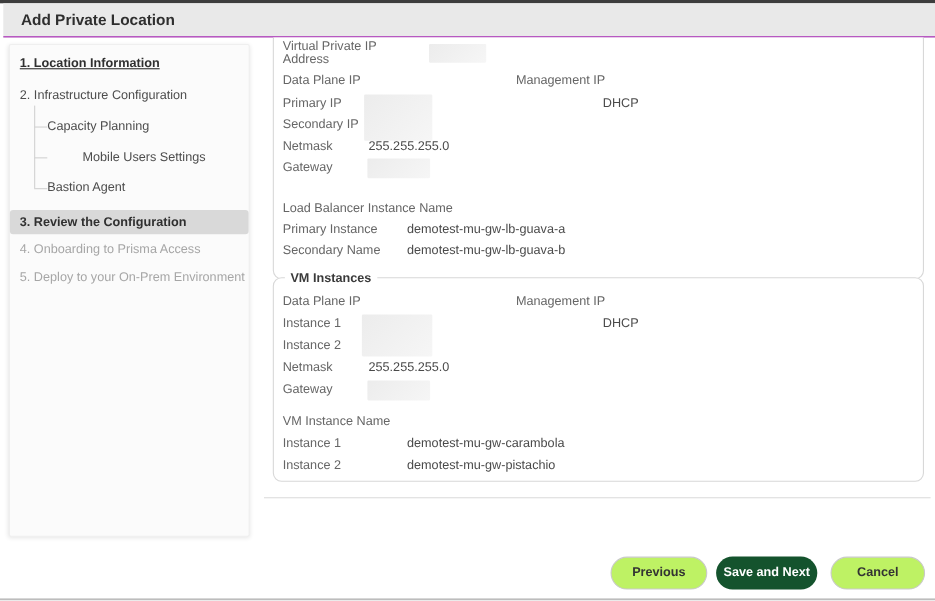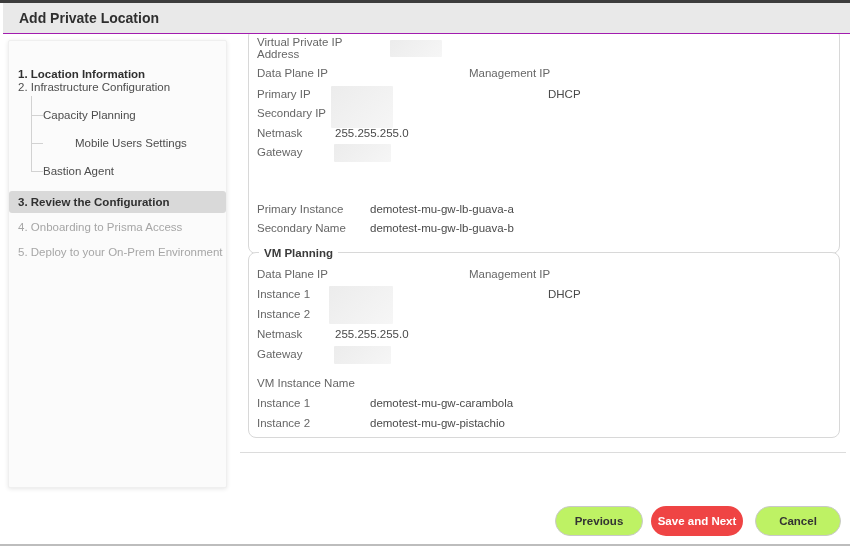--- a/index.html
+++ b/index.html
@@ -85,21 +85,21 @@
 </head>
 <body>
 
 <div class="top-strip"></div>
 
 <div class="titlebar">
   <span class="title">Add Private Location</span>
 </div>
 
 <div class="sidebar">
-  <div class="step bold" style="top:26px;">1. Location Information</div>
+  <div class="step bold" style="top:10px;text-decoration:underline;">1. Location Information</div>
   <div class="step" style="top:39px;">2. Infrastructure Configuration</div>
 
   <div class="tree-vline"></div>
   <div class="tree-tick" style="top:74px;"></div>
   <div class="tree-tick" style="top:102px;"></div>
   <div class="tree-tick" style="top:130px;"></div>
 
   <div class="substep" style="top:67px;">Capacity Planning</div>
   <div class="substep" style="top:95px;margin-left:32px;">Mobile Users Settings</div>
   <div class="substep" style="top:123px;">Bastion Agent</div>
@@ -134,34 +134,35 @@
     <div class="row" style="top:95px;">
       <span class="lbl w70">Netmask</span>
       <span class="val">255.255.255.0</span>
     </div>
 
     <div class="row" style="top:114px;">
       <span class="lbl w70">Gateway</span>
     </div>
     <div class="redacted" style="left:85px; top:115px; width:57px; height:18px;"></div>
 
+    <div class="heading" style="top:152px;">Load Balancer Instance Name</div>
 
     <div class="row" style="top:171px;">
       <span class="lbl w105">Primary Instance</span>
       <span class="val">demotest-mu-gw-lb-guava-a</span>
     </div>
 
     <div class="row" style="top:190px;">
       <span class="lbl w105">Secondary Name</span>
       <span class="val">demotest-mu-gw-lb-guava-b</span>
     </div>
   </div>
 
   <div class="card card2">
-    <div class="legend">VM Planning</div>
+    <div class="legend">VM Instances</div>
 
     <div class="heading" style="top:12px;">Data Plane IP</div>
     <div class="right-col-heading" style="top:12px;">Management IP</div>
 
     <div class="row" style="top:32px;">
       <span class="lbl w70">Instance 1</span>
     </div>
     <div class="right-col-value" style="top:32px;">DHCP</div>
 
     <div class="row" style="top:52px;">
@@ -189,16 +190,16 @@
     <div class="row" style="top:161px;">
       <span class="lbl w105">Instance 2</span>
       <span class="val">demotest-mu-gw-pistachio</span>
     </div>
   </div>
 </div>
 
 <div class="content-bottom-line"></div>
 
 <button class="footer-btn btn-previous">Previous</button>
-<button class="footer-btn btn-save" id="save-btn" style="background: #ef4444;">Save and Next</button>
+<button class="footer-btn btn-save" id="save-btn" style="background: #14532d;">Save and Next</button>
 <button class="footer-btn btn-cancel">Cancel</button>
 
 <div class="bottom-strip"></div>
 
 </body></html>

